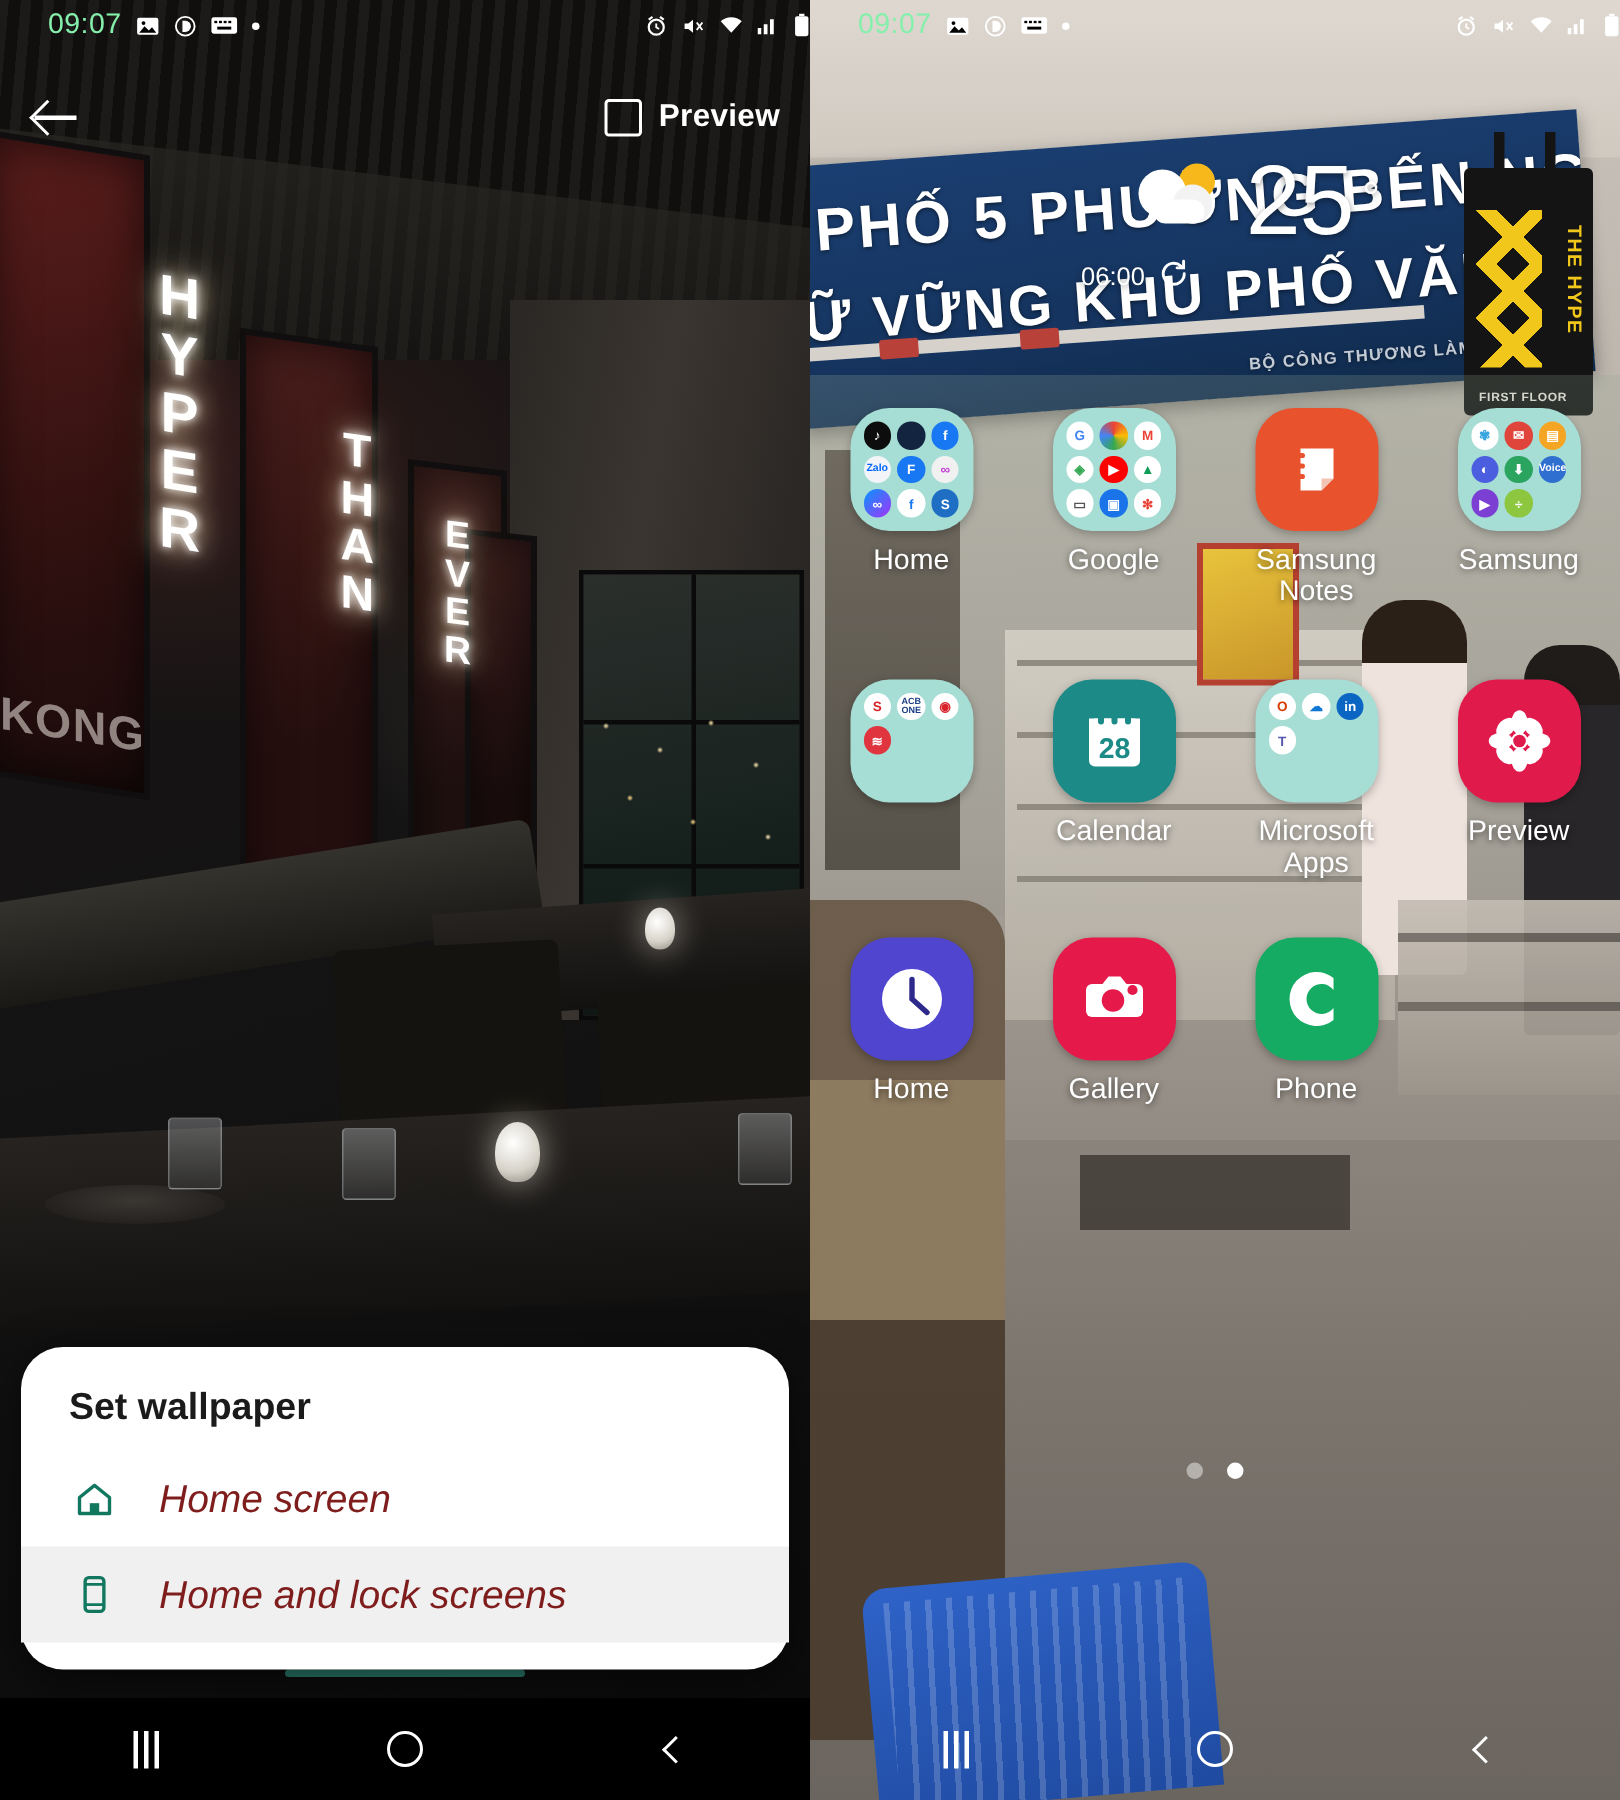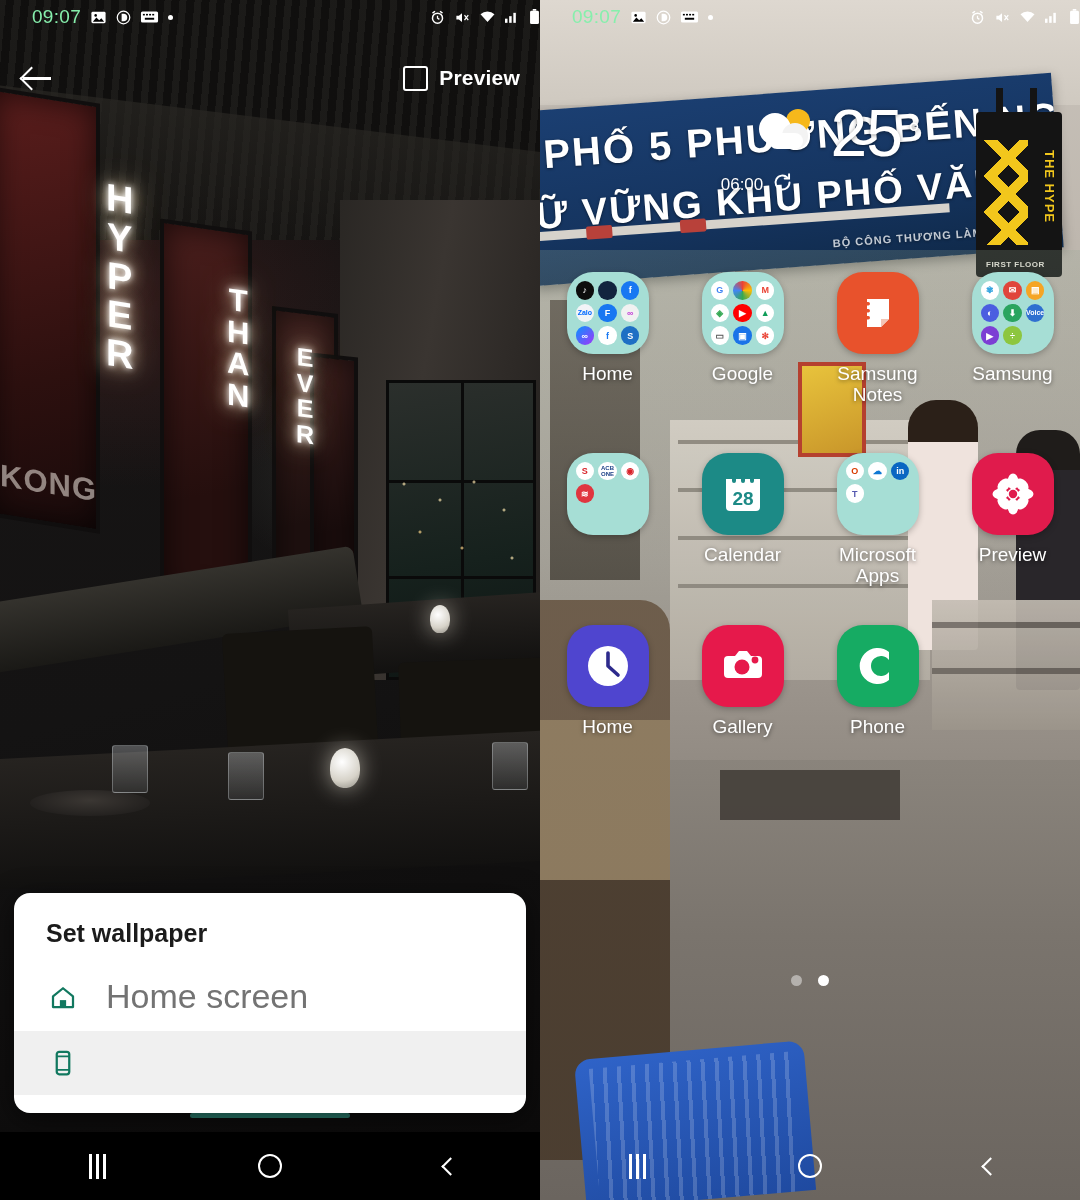--- a/index.html
+++ b/index.html
@@ -101,27 +101,27 @@
   .preview{ margin-left:auto; display:flex; align-items:center; gap:11px;
     font-size:21px; font-weight:600; letter-spacing:.2px;}
   .pv-box{ width:25px;height:25px;border:2.6px solid #fff;border-radius:3px;}
 
   
   .teal-sliver{ position:absolute; left:190px; bottom:82px; width:160px; height:5px;
     background:#2f8f7e; border-radius:3px; opacity:.85; z-index:45;}
 
   
   .dialog{ position:absolute; left:14px; bottom:87px; width:512px; z-index:50;
-    background:#fff; border-radius:16px; padding:26px 0 18px;
+    background:#fff; border-radius:28px; padding:26px 0 18px;
     box-shadow:0 6px 28px rgba(0,0,0,.55);}
   .dlg-title{ font-size:25px; font-weight:700; color:#1b1b1b; padding:0 32px 14px;}
   .dlg-item{ display:flex; align-items:center; gap:26px; padding:15px 32px; cursor:pointer;}
   .dlg-item.sel{ background:#f0f0f0;}
   .dlg-ic{ width:34px; height:34px; flex:none; display:flex; align-items:center; justify-content:center;}
-  .dlg-lbl{ font-size:34px; color:#737373;}
+  .dlg-lbl{ font-size:26px; color:#7f1d1d;font-style:italic;}
 
   
   .right-bg{ position:absolute; inset:0;
     background:linear-gradient(180deg,#c9c3bb 0%,#bdb6ad 22%,#a9a29a 46%,#8f8880 66%,#7d766e 82%,#6e6861 100%);}
   .ceil2{ position:absolute; left:0; top:0; width:100%; height:105px;
     background:linear-gradient(180deg,#ded8d0,#cfc9c0);}
   .signboard{ position:absolute; left:-12px; top:92px; width:530px; height:175px;
     background:linear-gradient(175deg,#1b3f72,#15345f 60%,#0f2949);
     transform:rotate(-4.2deg); overflow:hidden;
     box-shadow:0 4px 12px rgba(0,0,0,.35);}
@@ -361,20 +361,21 @@
         <span class="dlg-lbl">Home screen</span>
       </div>
 
       <div class="dlg-item sel">
         <span class="dlg-ic">
           <svg width="30" height="30" viewBox="0 0 24 24">
               <rect x="7" y="3" width="10" height="18" rx="2" fill="none" stroke="#11785f" stroke-width="1.8"></rect>
               <path d="M7 6.6h10M7 17.4h10" stroke="#11785f" stroke-width="1.4"></path>
             </svg>
         </span>
+        <span class="dlg-lbl">Home and lock screens</span>
       </div>
     </div>
 
     <div class="nav dark">
       <div class="nav-btn">
           <span class="n-recents"></span>
         </div>
       <div class="nav-btn">
           <span class="n-home"></span>
         </div>

